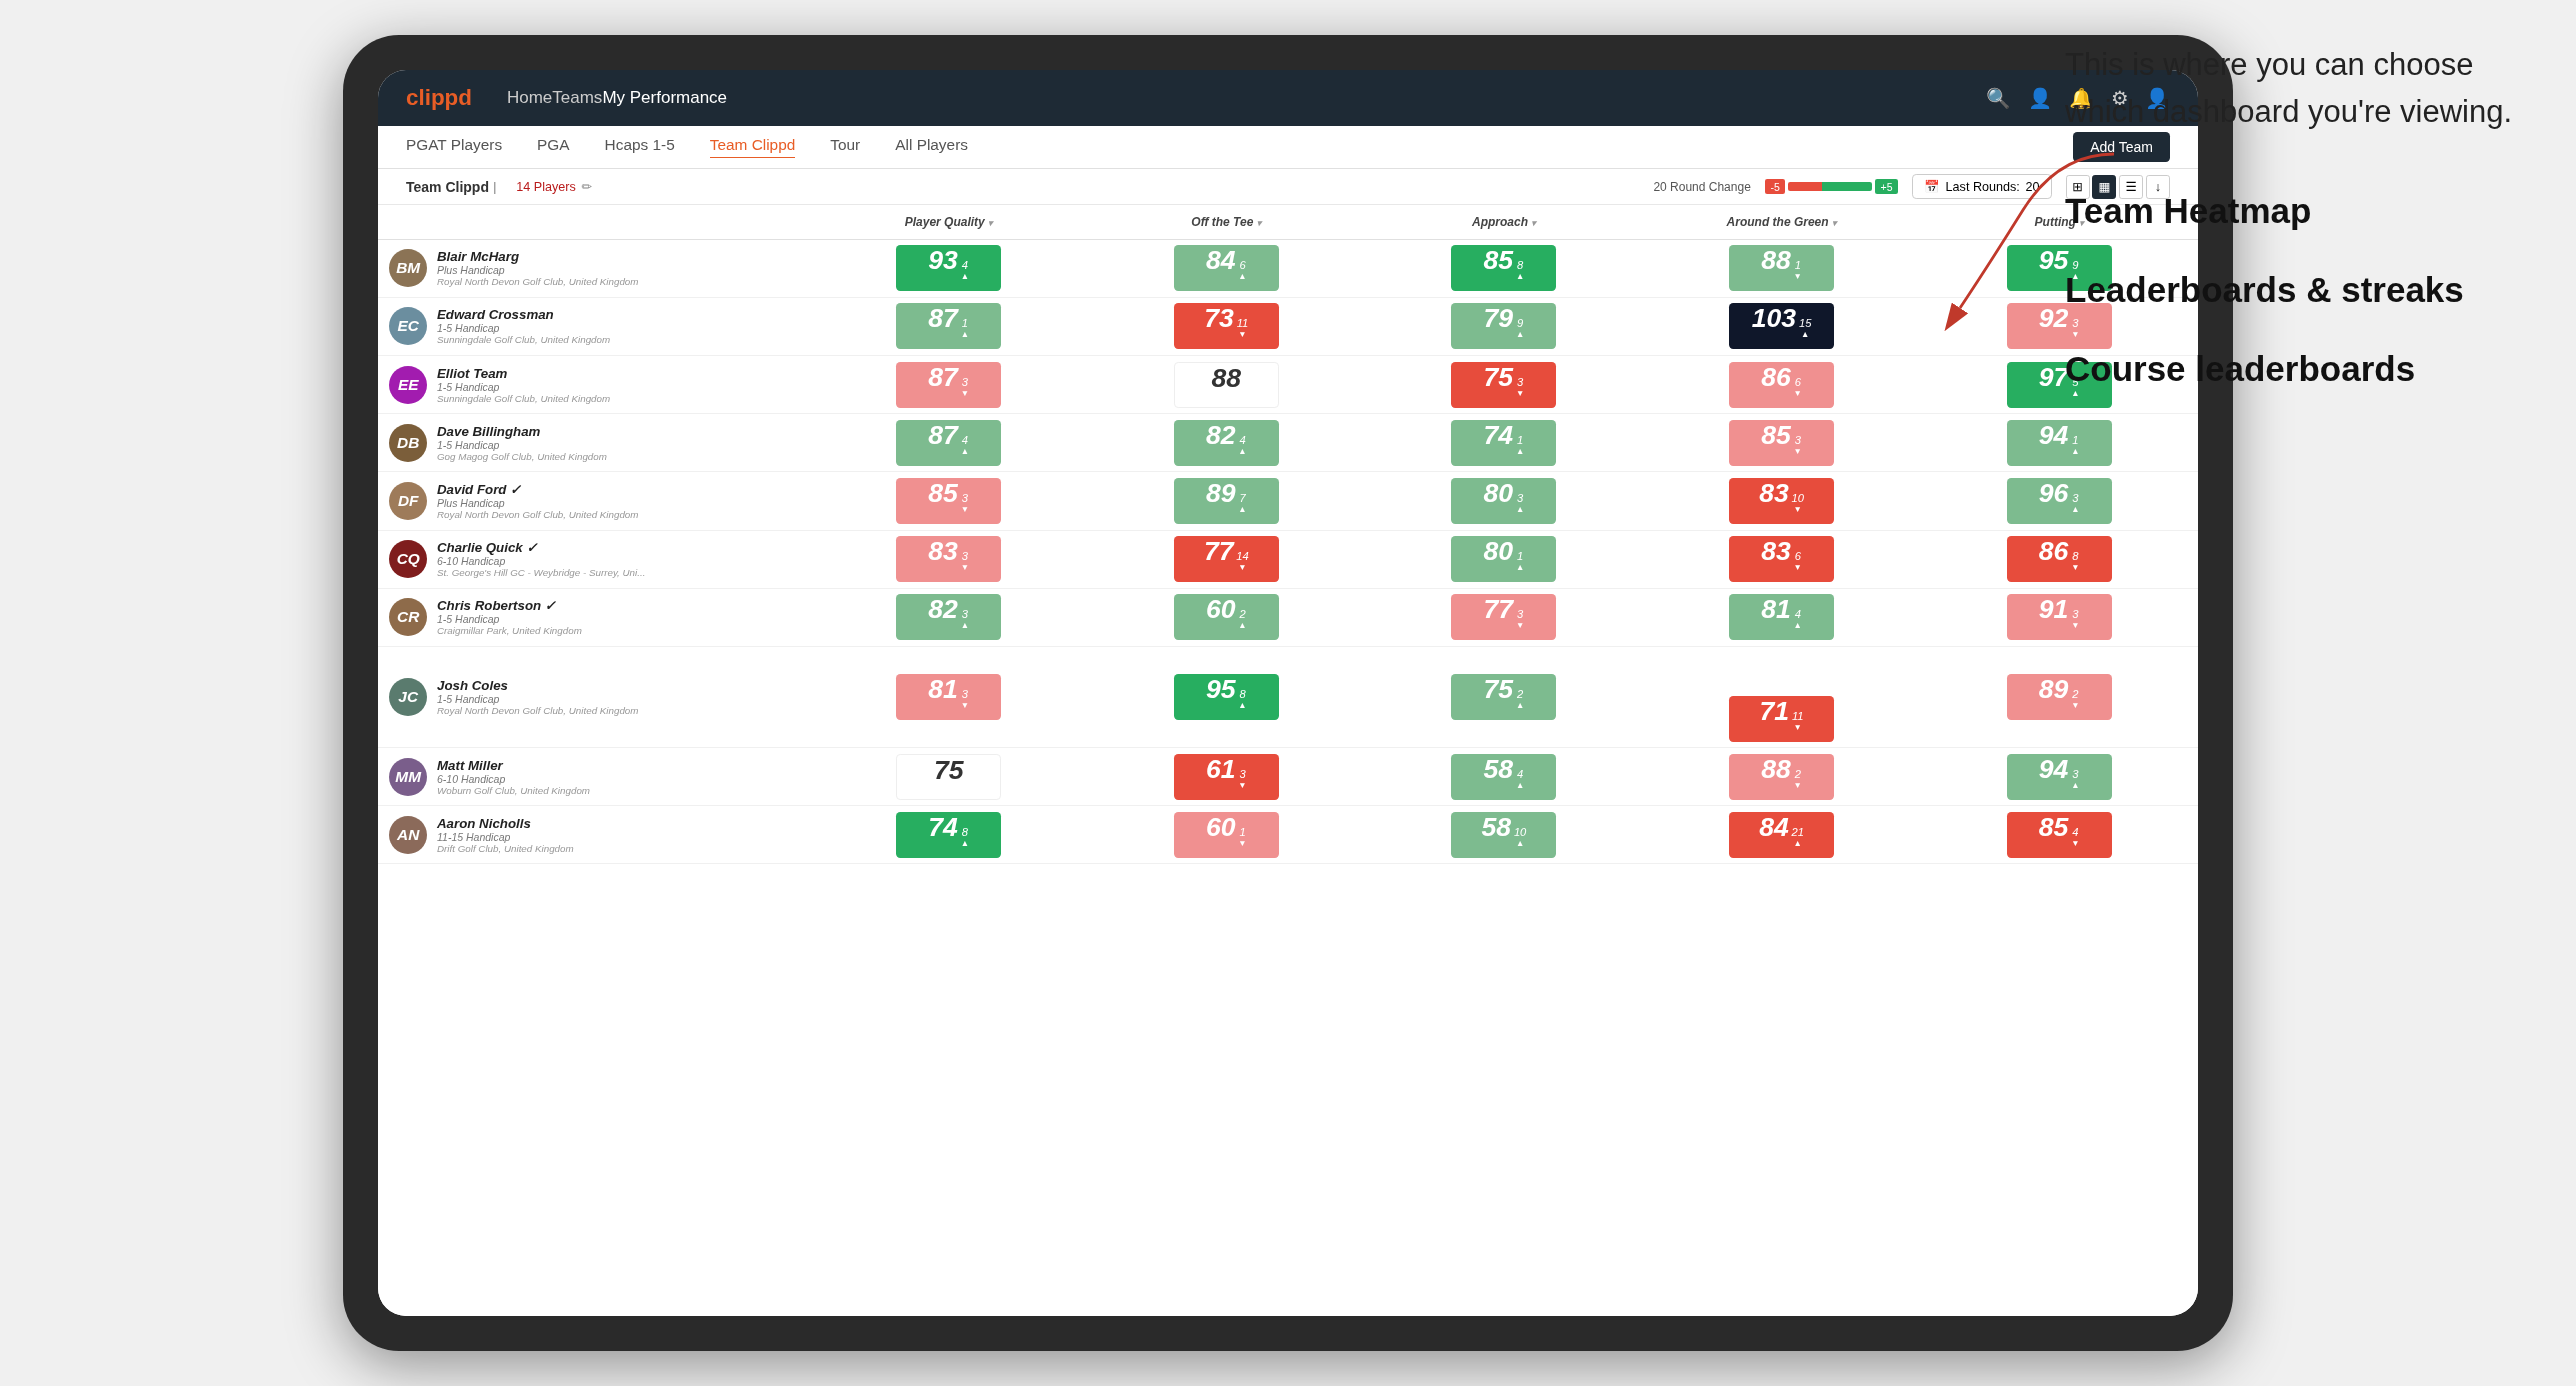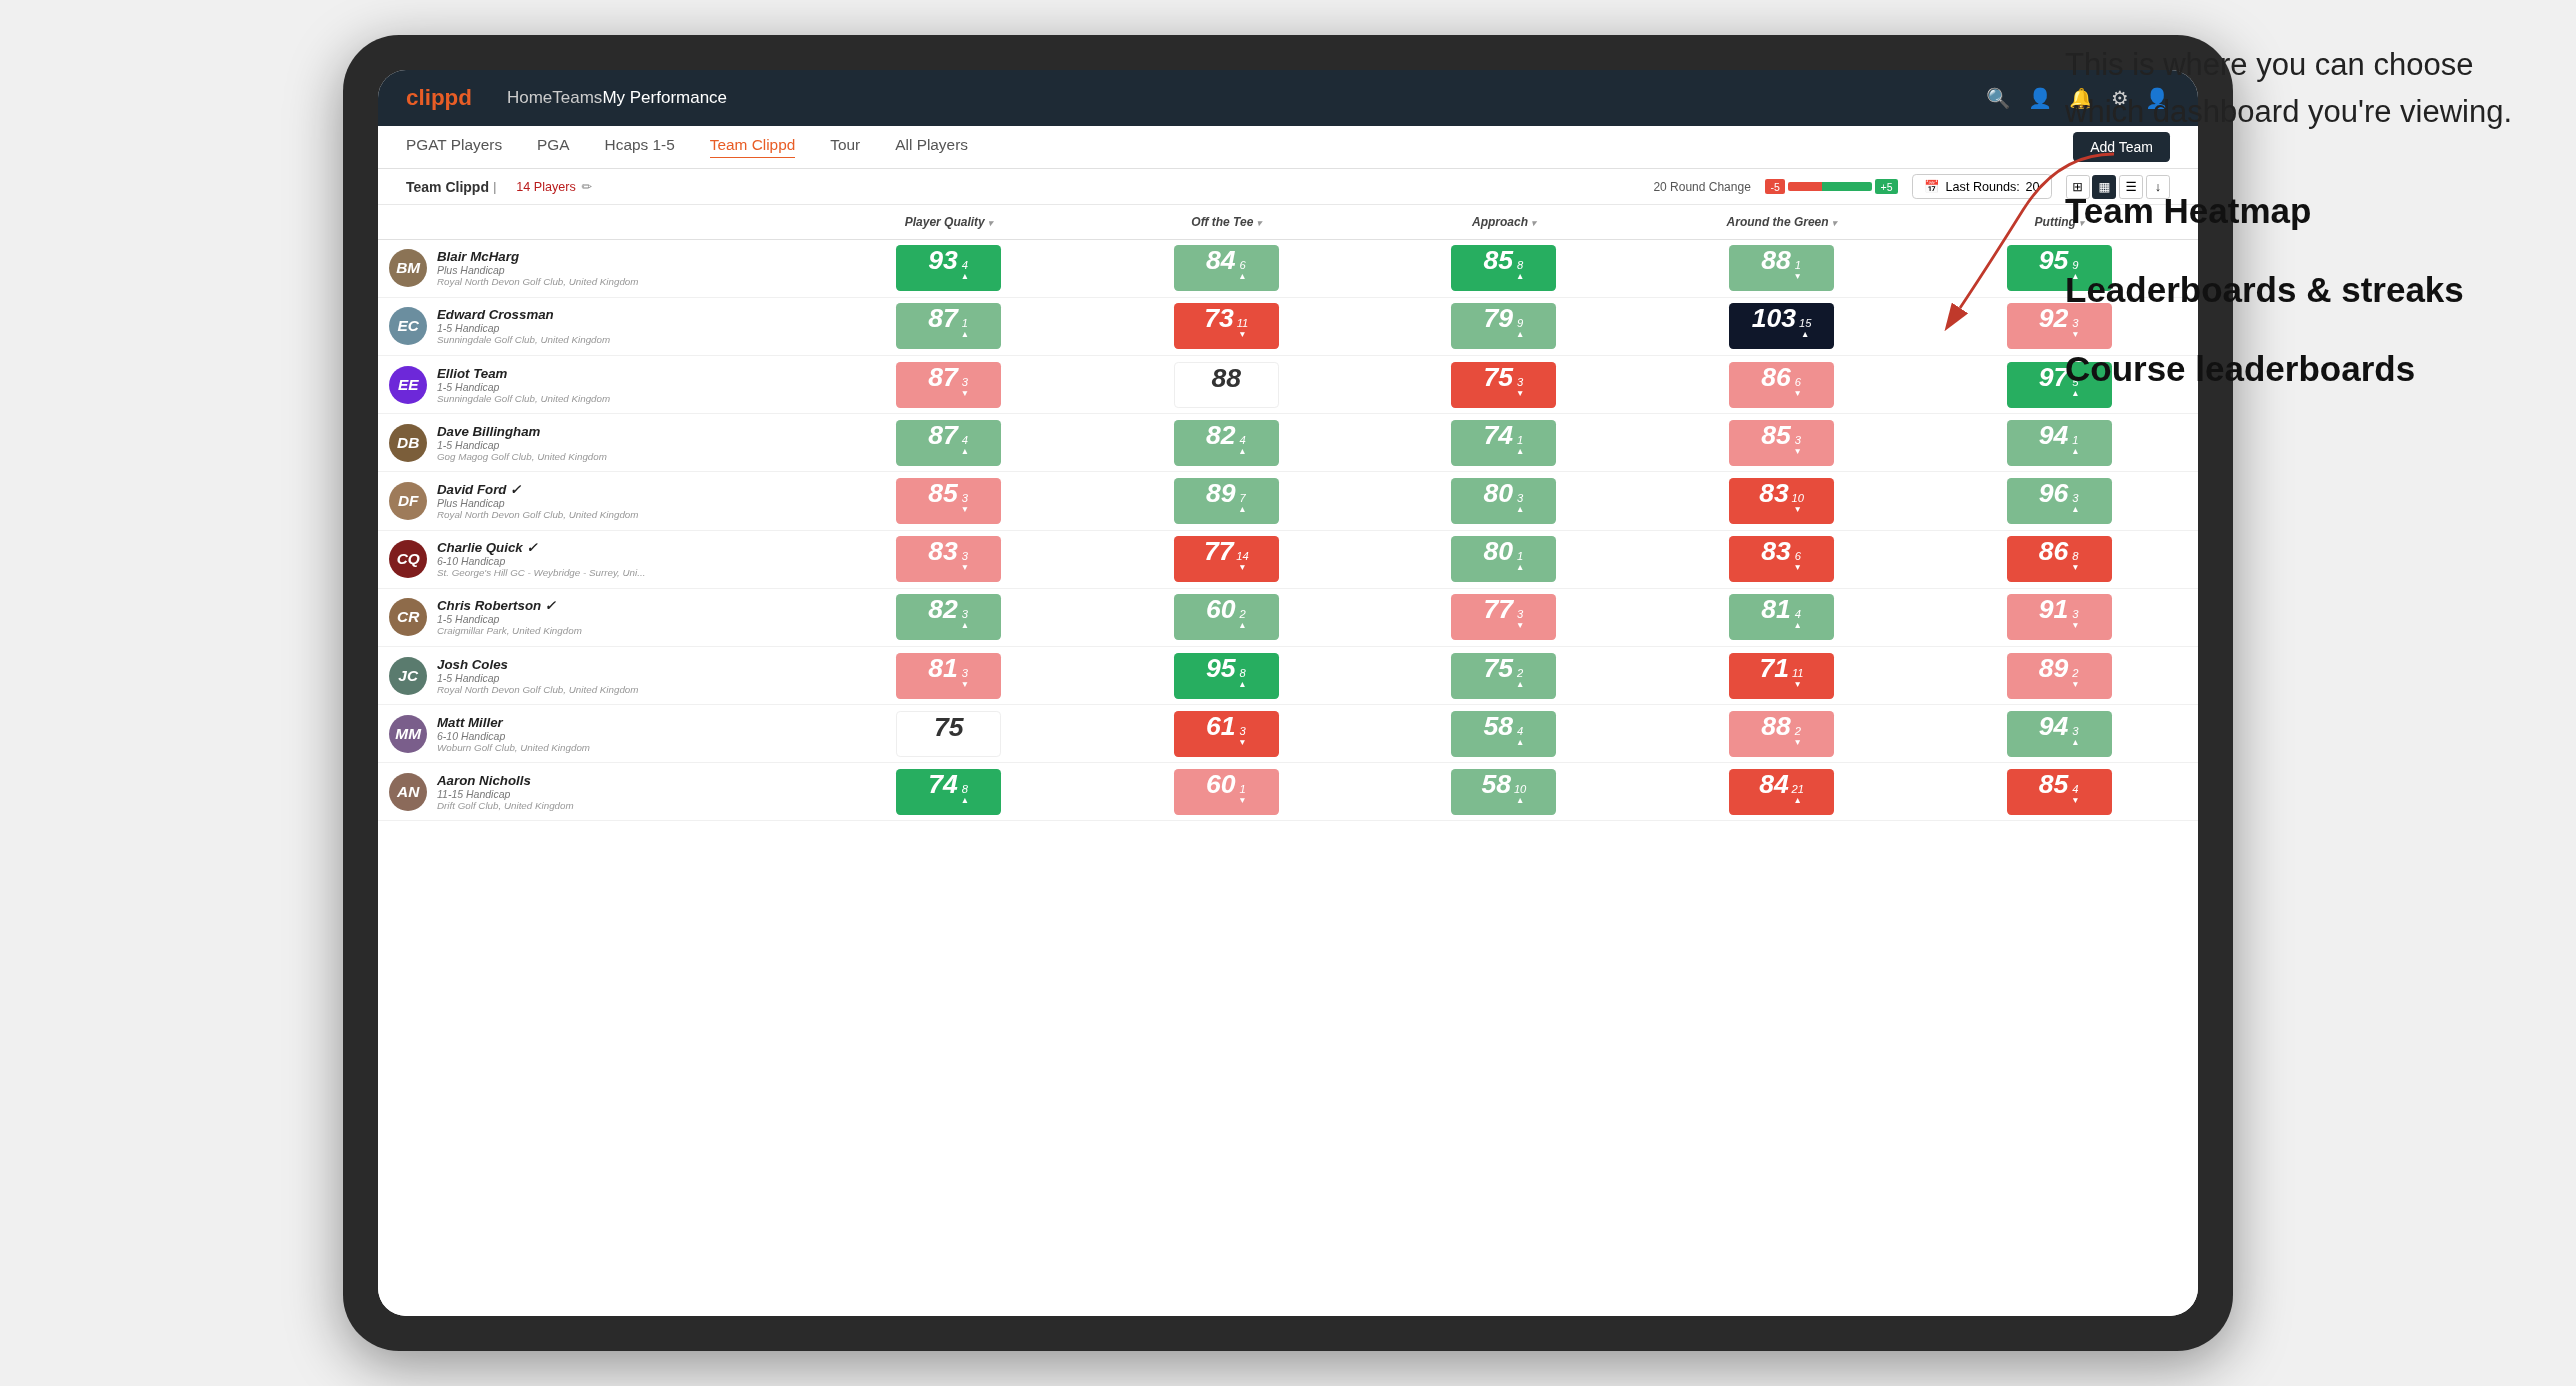--- a/index.html
+++ b/index.html
@@ -523,21 +523,21 @@
                   <span class="score-value" style="color: rgb(255, 255, 255);">92</span>
                   <span class="score-delta" style="color: rgb(255, 255, 255);">
                     <span class="delta-num">3</span>
                     <span class="delta-arrow">▼</span>
                   </span>
                 </div></td>
             </tr>
             <tr class="player-row">
               <td class="player-cell">
                 <div class="player-info">
-                  <div class="player-avatar" style="background: #6d28d9;">EE</div>
+                  <div class="player-avatar" style="background: #a21caf;">EE</div>
                   <div class="player-details">
                     <span class="player-name">Elliot Team</span>
                     <span class="player-hcp">1-5 Handicap</span>
                     <span class="player-club">Sunningdale Golf Club, United Kingdom</span>
                   </div>
                 </div>
               </td>
               <td class="score-cell"><div class="score-box" style="background: rgb(240, 144, 144);">
                   <span class="score-value" style="color: rgb(255, 255, 255);">87</span>
                   <span class="score-delta" style="color: rgb(255, 255, 255);">
@@ -783,21 +783,21 @@
                     <span class="delta-arrow">▲</span>
                   </span>
                 </div></td>
               <td class="score-cell"><div class="score-box" style="background: rgb(125, 187, 143);">
                   <span class="score-value" style="color: rgb(255, 255, 255);">75</span>
                   <span class="score-delta" style="color: rgb(255, 255, 255);">
                     <span class="delta-num">2</span>
                     <span class="delta-arrow">▲</span>
                   </span>
                 </div></td>
-              <td class="score-cell"><div class="score-box" style="background: rgb(231, 76, 60);">
+              <td class="score-cell"><div class="score-box" style="background: rgb(231, 76, 60); margin-top: 43px;">
                   <span class="score-value" style="color: rgb(255, 255, 255);">71</span>
                   <span class="score-delta" style="color: rgb(255, 255, 255);">
                     <span class="delta-num">11</span>
                     <span class="delta-arrow">▼</span>
                   </span>
                 </div></td>
               <td class="score-cell"><div class="score-box" style="background: rgb(240, 144, 144);">
                   <span class="score-value" style="color: rgb(255, 255, 255);">89</span>
                   <span class="score-delta" style="color: rgb(255, 255, 255);">
                     <span class="delta-num">2</span>

